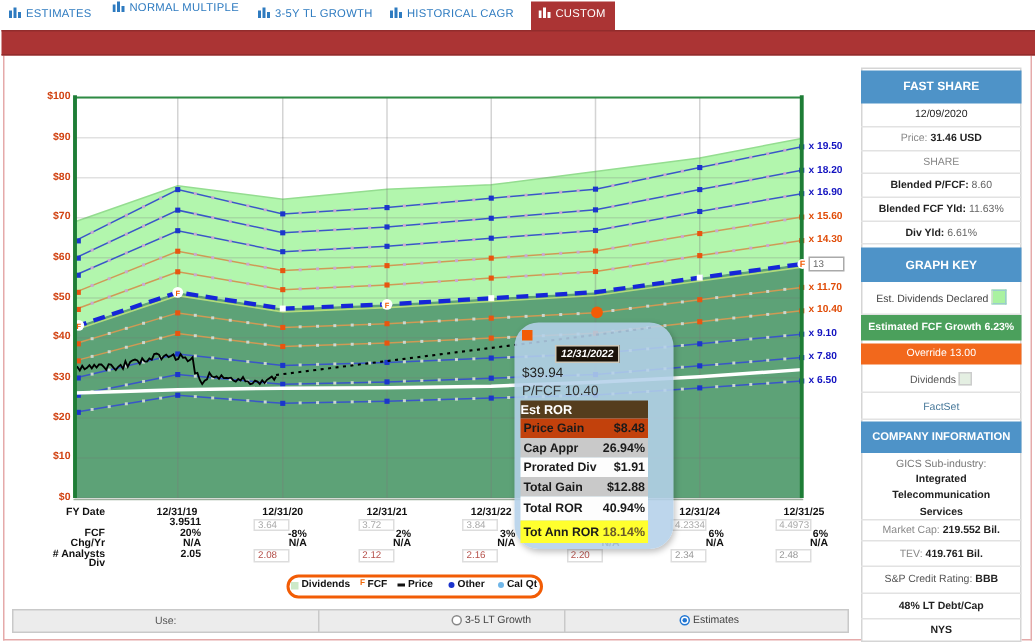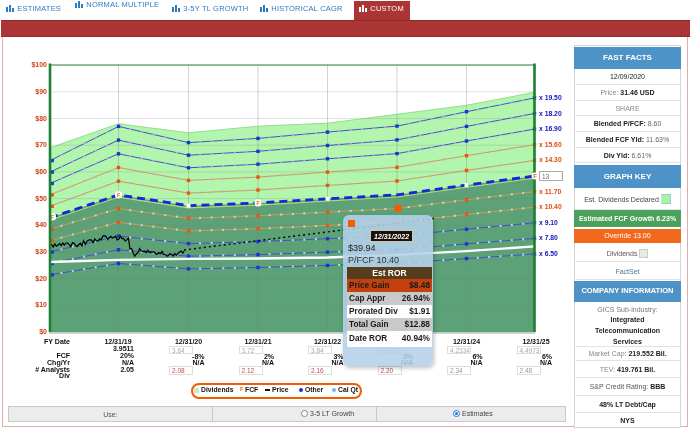--- a/index.html
+++ b/index.html
@@ -597,21 +597,21 @@
 <div class="abs" style="left:338px;top:385.5px;font-size:6.8px;font-weight:bold;color:#111">Cal Qt</div>
 <div class="bcell" style="left:8px;width:204px;border-left:1px solid #c9c9c9">Use:</div>
 <div class="bcell" style="left:212px;width:164px;border-left:1px solid #c9c9c9"></div>
 <div class="bcell" style="left:376px;width:190px;border-left:1px solid #c9c9c9;border-right:1px solid #c9c9c9"></div>
 <div class="abs" style="left:301px;top:409.5px;width:7px;height:7px;border:1px solid #888;border-radius:50%;background:#fff"></div>
 <div class="abs" style="left:310px;top:409.5px;font-size:7px;color:#444">3-5 LT Growth</div>
 <div class="abs" style="left:453px;top:409.5px;width:7px;height:7px;border:1px solid #2176d2;border-radius:50%;background:#fff"></div>
 <div class="abs" style="left:455px;top:411.5px;width:3px;height:3px;background:#2176d2;border-radius:50%"></div>
 <div class="abs" style="left:462px;top:409.5px;font-size:7px;color:#444">Estimates</div>
 <div class="abs" style="left:574px;top:45px;width:107px;height:383px;background:#fff;border:1px solid #d5d5d5"></div>
-<div class="shead" style="top:46.5px;height:22.5px;line-height:22.5px">FAST FACTS</div>
+<div class="shead" style="top:46.5px;height:22.5px;line-height:22.5px">FAST SHARE</div>
 <div class="srow" style="top:69px;height:16px;line-height:16px;border-bottom:1px solid #e2e2e2;font-size:7px">12/09/2020</div>
 <div class="srow" style="top:85px;height:15.5px;line-height:15.5px;border-bottom:1px solid #e2e2e2;font-size:7px"><span style="color:#888">Price:</span> <b>31.46 USD</b></div>
 <div class="srow" style="top:100.5px;height:15.5px;line-height:15.5px;border-bottom:1px solid #e2e2e2;font-size:7px"><span style="color:#888">SHARE</span></div>
 <div class="srow" style="top:116px;height:16px;line-height:16px;border-bottom:1px solid #e2e2e2;font-size:7px"><b>Blended P/FCF:</b> <span style="color:#666">8.60</span></div>
 <div class="srow" style="top:132px;height:15.7px;line-height:15.7px;border-bottom:1px solid #e2e2e2;font-size:7px"><b>Blended FCF Yld:</b> <span style="color:#666">11.63%</span></div>
 <div class="srow" style="top:147.7px;height:15.7px;line-height:15.7px;border-bottom:1px solid #e2e2e2;font-size:7px"><b>Div Yld:</b> <span style="color:#666">6.61%</span></div>
 <div class="shead" style="top:164.5px;height:23px;line-height:24px">GRAPH KEY</div>
 <div class="srow" style="top:188.5px;height:21px;line-height:21px;border-bottom:1px solid #e2e2e2;font-size:7px"><span style="color:#444">Est. Dividends Declared</span> <span style="display:inline-block;width:10px;height:10px;background:#a9f2a0;border:1px solid #9cc;vertical-align:-2px;border-left:1px solid #cdc"></span></div>
 <div class="srow" style="top:210px;height:17px;line-height:17px;background:#4ba05c;color:#fff;font-weight:bold;font-size:7px">Estimated FCF Growth 6.23%</div>
 <div class="srow" style="top:229.4px;height:13.5px;line-height:13.5px;background:#f2681c;color:#fff;font-size:7px">Override 13.00</div>
@@ -620,40 +620,44 @@
 <div class="shead" style="top:281.4px;height:20.5px;line-height:20.5px;font-size:7.5px">COMPANY INFORMATION</div>
 <div class="srow" style="top:303px;height:13px;line-height:13px;font-size:7px"><span style="color:#777">GICS Sub-industry:</span></div>
 <div class="srow" style="top:315px;height:10px;line-height:10px;font-size:7px"><b>Integrated</b></div>
 <div class="srow" style="top:325.5px;height:10px;line-height:10px;font-size:7px"><b>Telecommunication</b></div>
 <div class="srow" style="top:335.5px;height:11.5px;line-height:11.5px;border-bottom:1px solid #e2e2e2;font-size:7px"><b>Services</b></div>
 <div class="srow" style="top:347px;height:14px;line-height:14px;border-bottom:1px solid #e2e2e2;font-size:7px"><span style="color:#888">Market Cap:</span> <b>219.552 Bil.</b></div>
 <div class="srow" style="top:361px;height:17px;line-height:17px;border-bottom:1px solid #e2e2e2;font-size:7px"><span style="color:#888">TEV:</span> <b>419.761 Bil.</b></div>
 <div class="srow" style="top:378px;height:17.5px;line-height:17.5px;border-bottom:1px solid #e2e2e2;font-size:7px"><span style="color:#555">S&amp;P Credit Rating:</span> <b>BBB</b></div>
 <div class="srow" style="top:395.5px;height:17px;line-height:17px;border-bottom:1px solid #e2e2e2;font-size:7px"><b>48% LT Debt/Cap</b></div>
 <div class="srow" style="top:412.5px;height:15.5px;line-height:15.5px;font-size:7px"><b>NYS</b></div>
-<div class="abs" style="left:343px;top:215px;width:90px;height:151px;background:rgba(180,208,233,0.88);border-radius:6px;box-shadow:1px 2px 4px rgba(0,0,0,0.25)">
+<div class="abs" style="left:343px;top:215px;width:106px;height:151px;background:rgba(180,208,233,0.88);border-radius:16px;box-shadow:1px 2px 4px rgba(0,0,0,0.25)">
 <div class="abs" style="left:5px;top:5px;width:7px;height:7px;background:#f25c05"></div>
 <div class="abs" style="left:27px;top:15px;background:#1a1209;color:#fff;font-size:7px;font-weight:bold;font-style:italic;padding:1.5px 3px;border:1px solid #cfc8b8">12/31/2022</div>
 <div class="abs" style="left:5px;top:27.5px;font-size:9px;color:#222">$39.94</div>
 <div class="abs" style="left:5px;top:39.5px;font-size:9px;color:#333">P/FCF 10.40</div>
 <div class="abs" style="left:4px;top:51.5px;width:85px">
-<div style="height:12px;background:#553d1d;color:#fff;font-size:8.5px;font-weight:bold;text-align:center;line-height:12px">Est ROR</div>
+<div style="height:12px;background:#553d1d;color:#fff;font-size:8.5px;font-weight:bold;text-align:left;line-height:12px">Est ROR</div>
 <div class="tt-row" style="height:13.5px;line-height:13.5px;background:#c2410c">
         <span style="position:absolute;left:2px">Price Gain</span>
         <span style="position:absolute;right:2px;color:#1a1a1a;font-size:8.3px">$8.48</span>
       </div>
 <div class="tt-row" style="height:13px;line-height:13px;background:#c9c9c9">
         <span style="position:absolute;left:2px">Cap Appr</span>
         <span style="position:absolute;right:2px;color:#1a1a1a;font-size:8.3px">26.94%</span>
       </div>
 <div class="tt-row" style="height:13px;line-height:13px;background:#fdfdfd">
         <span style="position:absolute;left:2px">Prorated Div</span>
         <span style="position:absolute;right:2px;color:#1a1a1a;font-size:8.3px">$1.91</span>
       </div>
 <div class="tt-row" style="height:13px;line-height:13px;background:#c9c9c9">
         <span style="position:absolute;left:2px">Total Gain</span>
         <span style="position:absolute;right:2px;color:#1a1a1a;font-size:8.3px">$12.88</span>
       </div>
 <div class="tt-row" style="height:15.5px;line-height:15.5px;background:#fdfdfd">
-        <span style="position:absolute;left:2px">Date ROR</span>
+        <span style="position:absolute;left:2px">Total ROR</span>
         <span style="position:absolute;right:2px;color:#1a1a1a;font-size:8.3px">40.94%</span>
+      </div>
+<div class="tt-row" style="height:15.5px;line-height:15.5px;background:#ffff2e">
+        <span style="position:absolute;left:2px">Tot Ann ROR</span>
+        <span style="position:absolute;right:2px;color:#6a5a2a;font-size:8.3px">18.14%</span>
       </div>
 </div>
   </div>
 </body></html>

